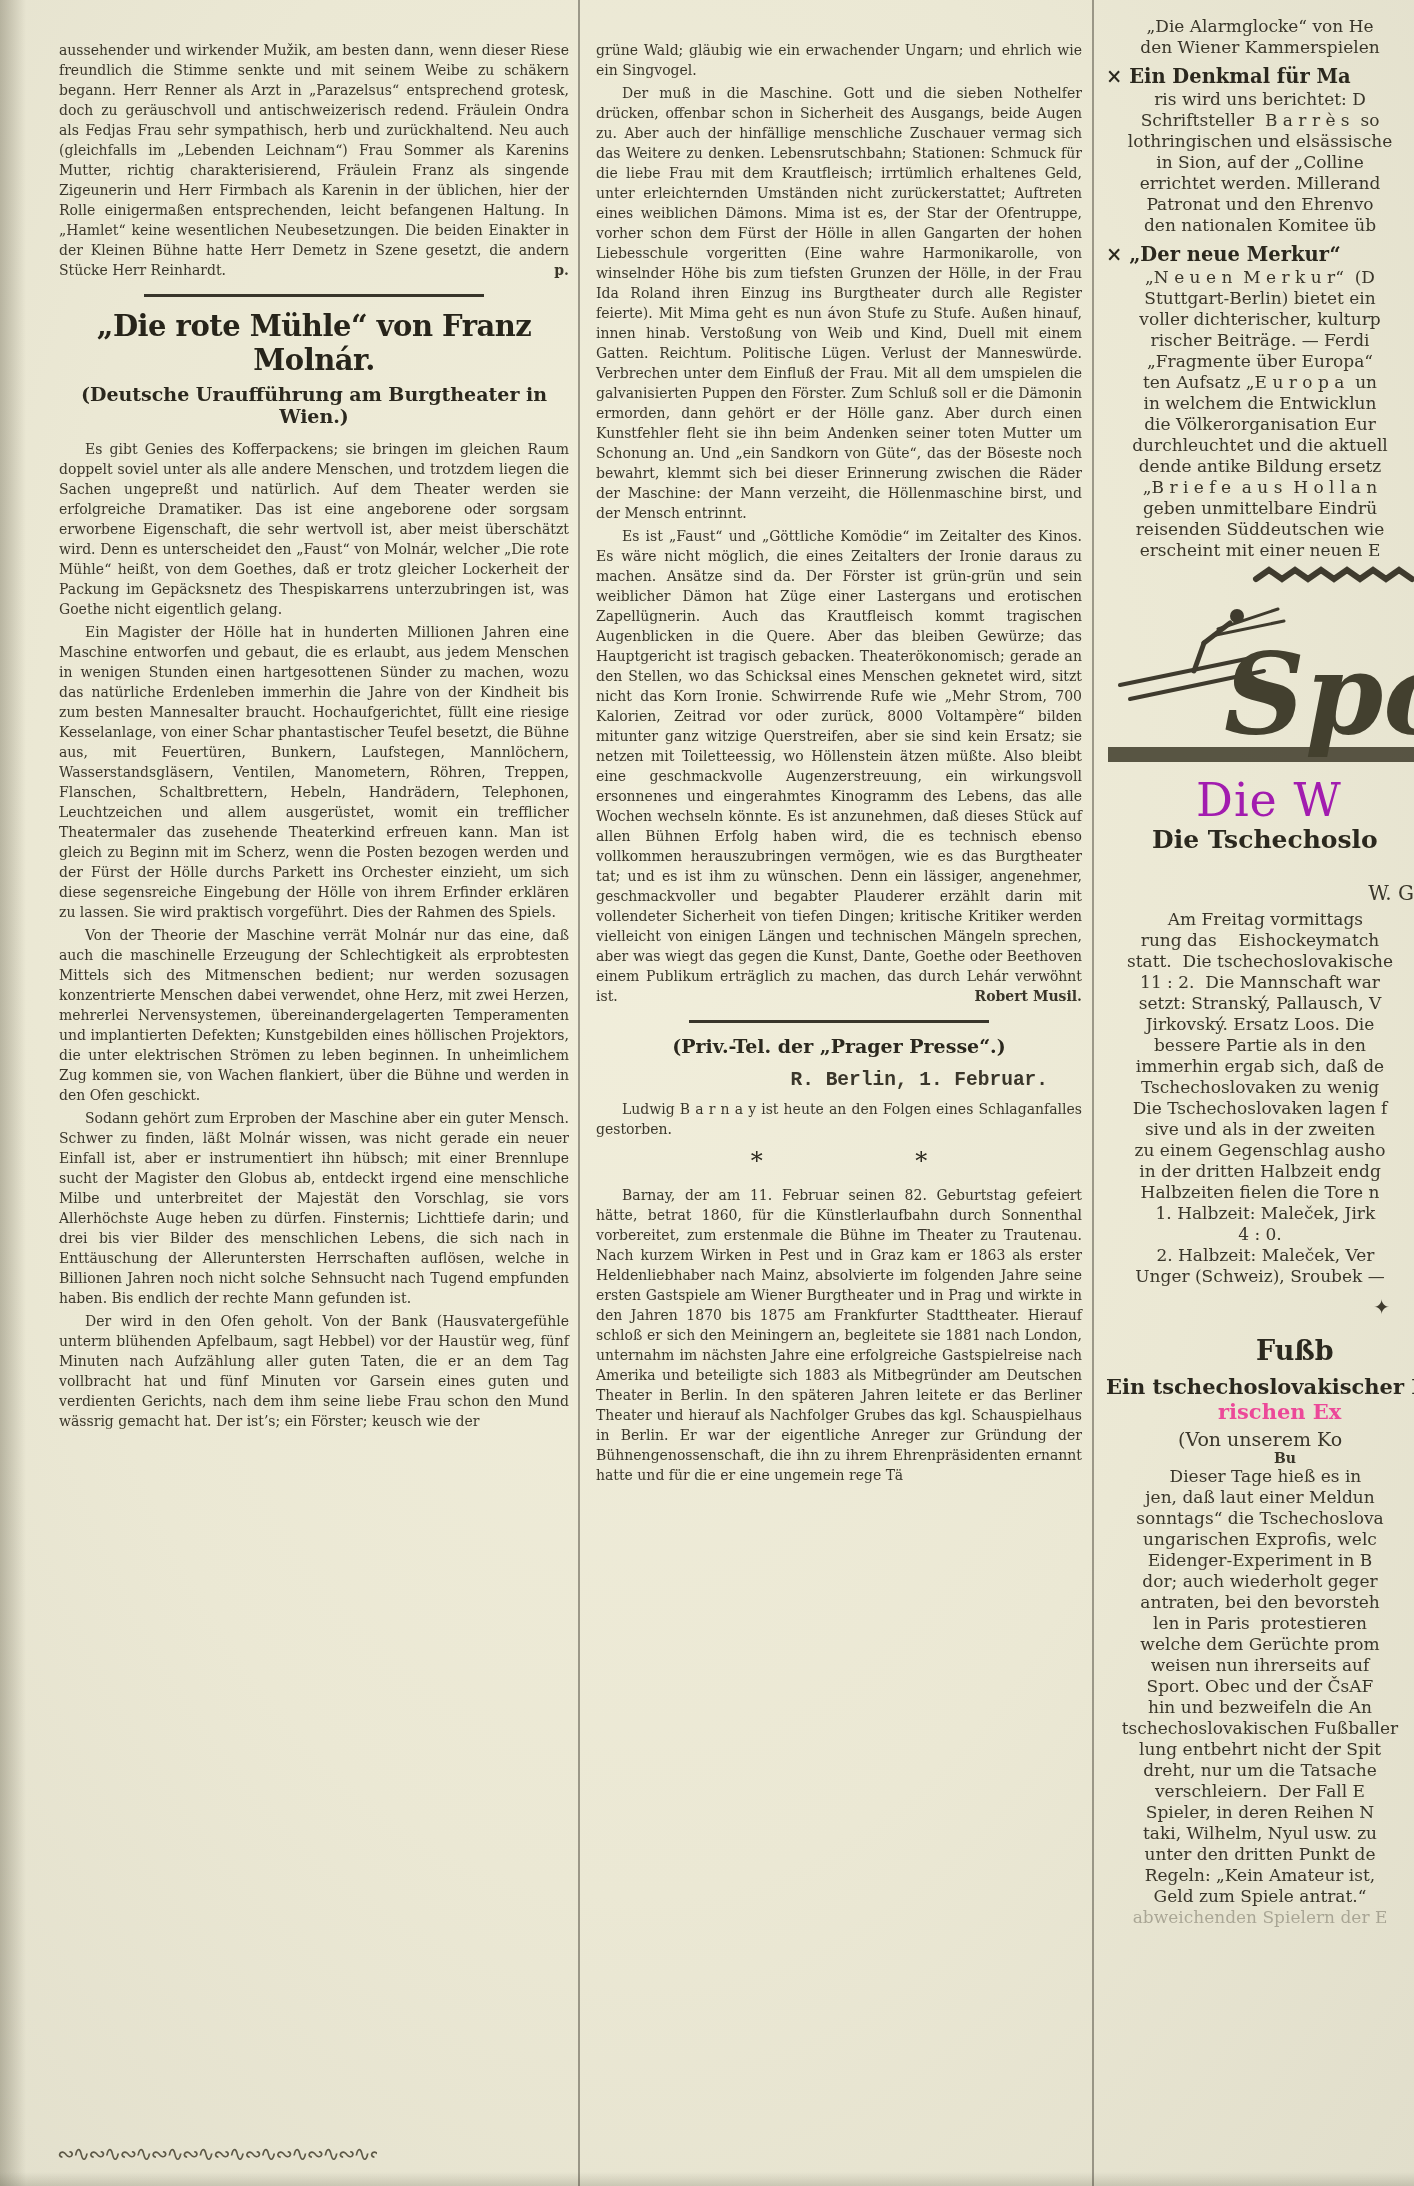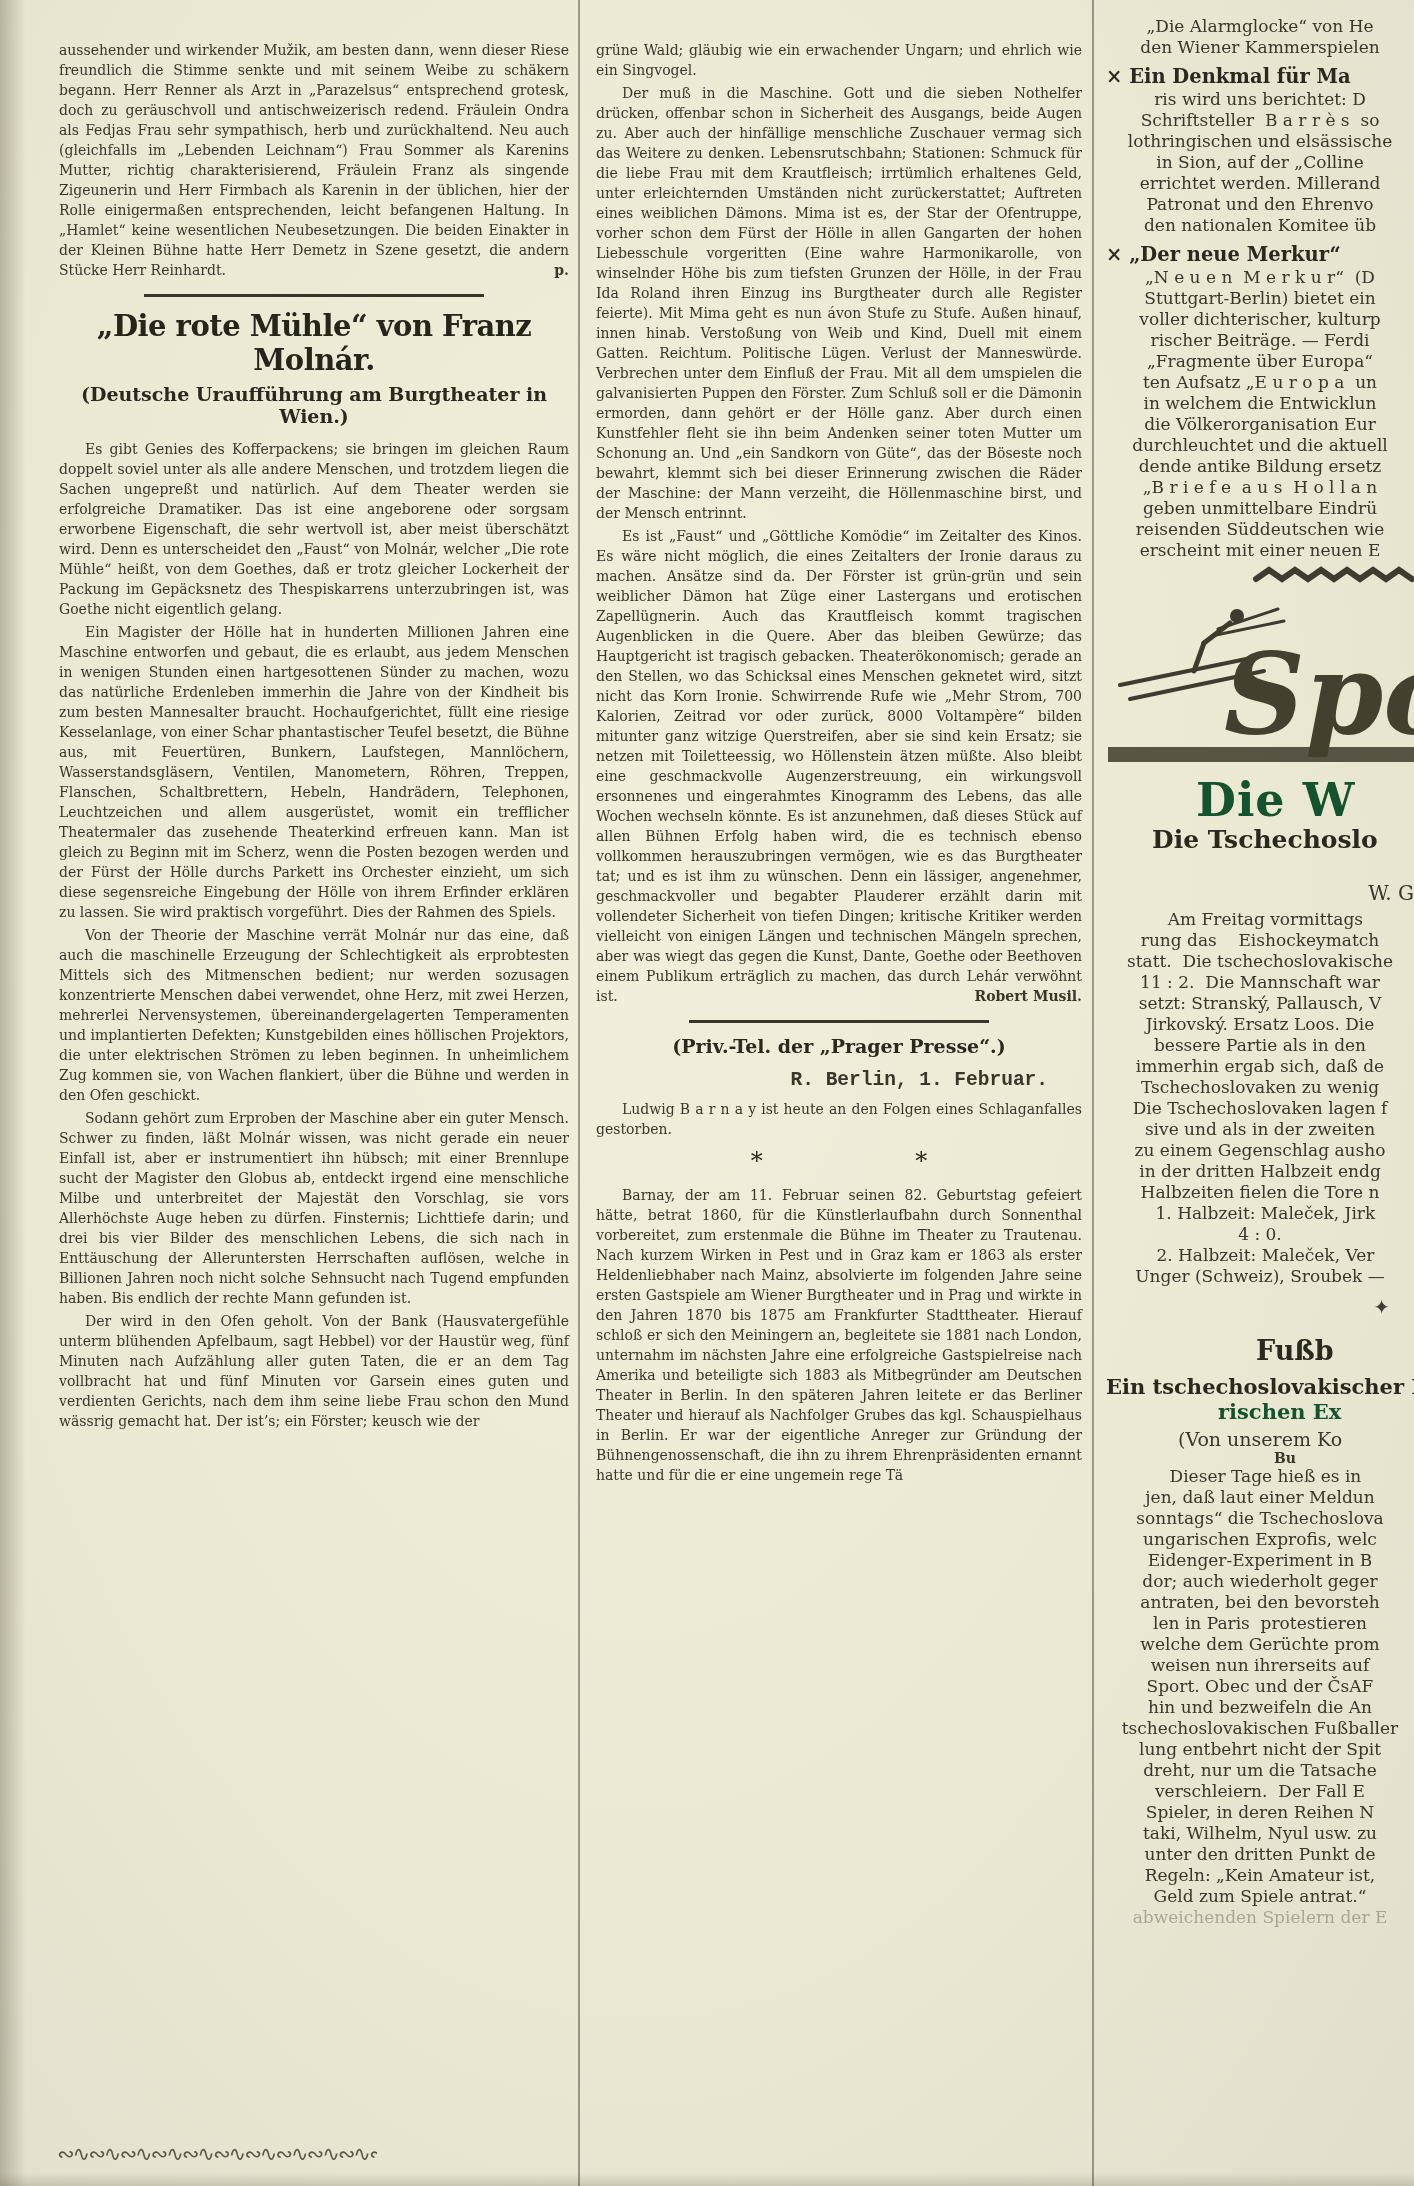--- a/index.html
+++ b/index.html
@@ -31,29 +31,29 @@
   h1.art{font-size:29px;line-height:34px;font-weight:bold;text-align:center;color:#27241a;
     margin:4px 0 6px;letter-spacing:-0.5px;}
   h2.subhead{font-size:19px;font-weight:bold;text-align:center;margin:0 0 12px;color:#2b281e;}
   .dateline{font-weight:bold;font-size:19.5px;text-align:right;padding-right:36px;margin:6px 0 8px;font-family:Liberation Mono, monospace;}
   .starsep{text-align:center;font-size:24px;margin:8px 0 10px;white-space:pre;color:#2b281e;}
 
   
   .rlines{white-space:pre;overflow:hidden;font-size:17px;line-height:21px;text-align:center;}
   .rlead{white-space:pre;overflow:hidden;font-size:19.5px;line-height:25px;font-weight:bold;color:#2b281e;}
   .ritem{margin:6px 0 4px;}
-  .sport-head{font-size:46px;line-height:50px;font-weight:bold;color:#14532d;
+  .sport-head{font-size:46px;line-height:50px;font-weight:normal;color:#a21caf;
     white-space:nowrap;overflow:hidden;padding-left:90px;letter-spacing:1px;margin-top:6px;}
   .sport-sub{font-size:25px;line-height:30px;font-weight:bold;color:#2b281e;
     white-space:nowrap;overflow:hidden;padding-left:46px;}
   .byline{font-size:20px;text-align:right;white-space:pre;overflow:hidden;margin:26px 0 4px;}
   .fb-head{font-size:27px;font-weight:bold;color:#2b281e;white-space:pre;overflow:hidden;
     padding-left:150px;margin:16px 0 8px;}
   .fb-sub1{font-size:21px;font-weight:bold;color:#2b281e;white-space:pre;overflow:hidden;}
-  .fb-sub2{font-size:21px;font-weight:bold;color:#14532d;white-space:pre;overflow:hidden;
+  .fb-sub2{font-size:21px;font-weight:bold;color:#ec4899;white-space:pre;overflow:hidden;
     padding-left:112px;}
   .fb-by1{font-size:19px;white-space:pre;overflow:hidden;padding-left:72px;margin-top:4px;}
   .fb-by2{font-size:14px;font-weight:bold;white-space:pre;overflow:hidden;padding-left:168px;}
   .orn-mid{text-align:right;padding-right:24px;font-size:20px;margin:8px 0 4px;color:#3f3b2e;}
   .faint{opacity:.35;}
 
   .chain{position:absolute;left:57px;top:2142px;width:320px;overflow:hidden;white-space:nowrap;
     font-family:"DejaVu Sans", sans-serif;font-size:21px;letter-spacing:-2px;color:#45402f;opacity:.85;}
   .sport-art{display:block;margin:2px 0 0;color:#3f3b2e;}
 </style>

